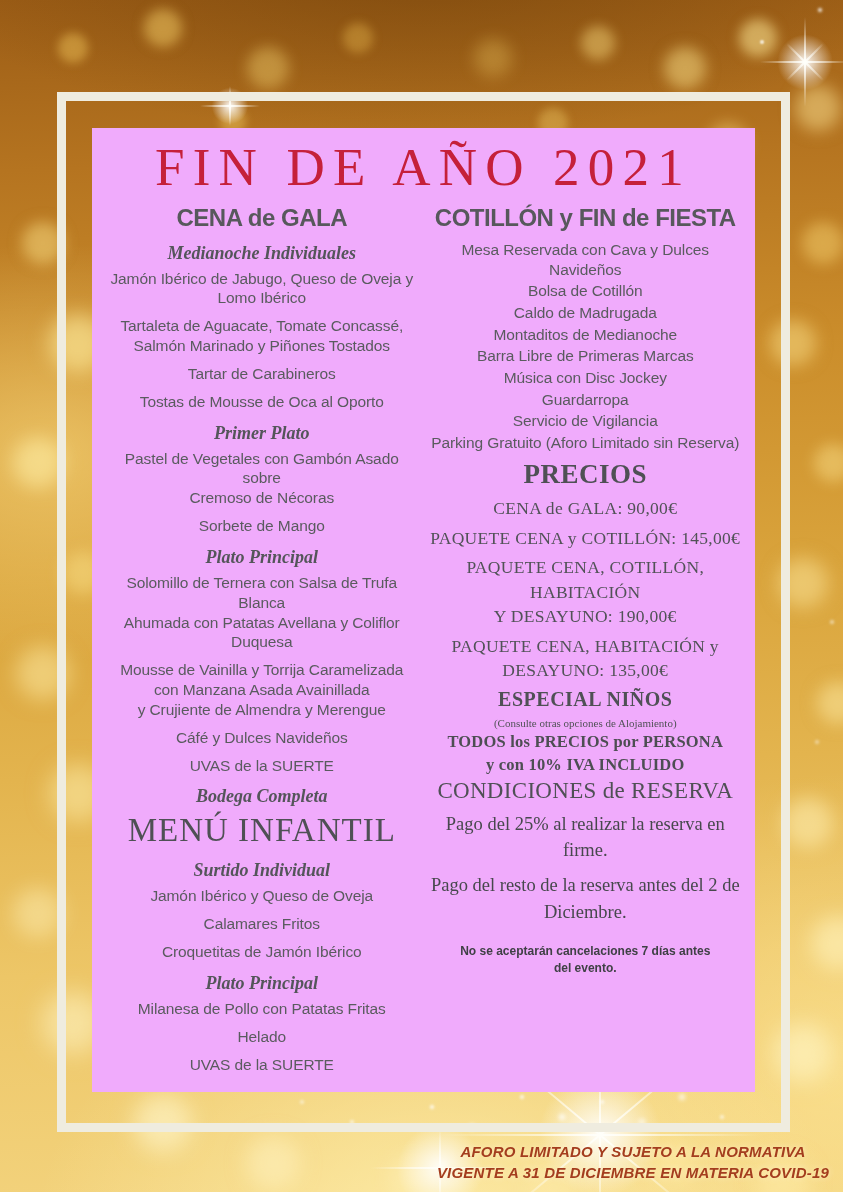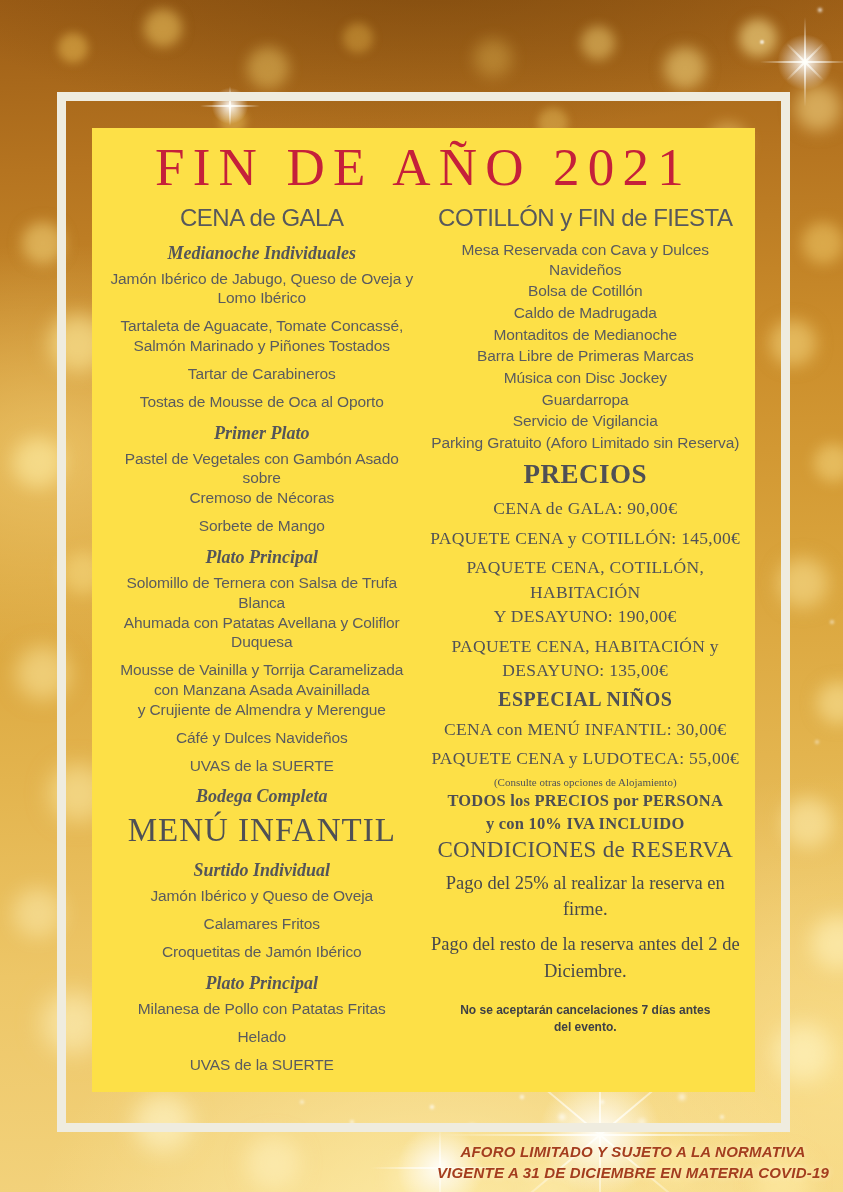--- a/index.html
+++ b/index.html
@@ -46,31 +46,31 @@
   .sparkle{position:absolute;z-index:2;transform:translate(-50%,-50%);pointer-events:none;}
   .sparkle .glow{position:absolute;left:50%;top:50%;width:62%;height:62%;transform:translate(-50%,-50%);
     border-radius:50%;background:radial-gradient(circle, rgba(255,255,255,.95) 0%, rgba(255,255,255,0) 70%);}
   .sparkle .ray{position:absolute;left:50%;top:50%;height:2px;transform:translate(-50%,-50%);border-radius:2px;
     background:linear-gradient(90deg, rgba(255,255,255,0), rgba(255,255,250,.95) 50%, rgba(255,255,255,0));}
 
   
   .frame{position:absolute;left:57px;top:92px;width:733px;height:1040px;z-index:3;
     border:9px solid #efecdf;box-sizing:border-box;}
   .card{position:absolute;left:92px;top:128px;width:663px;height:964px;z-index:4;
-    background:#fde047;box-sizing:border-box;padding:4px 8px 0;overflow:hidden;text-align:center;}
+    background:#f0abfc;box-sizing:border-box;padding:4px 8px 0;overflow:hidden;text-align:center;}
 
   .title{margin:8px 0 6px;font-family:"Liberation Serif",serif;font-weight:400;
     font-size:53px;line-height:1.05;letter-spacing:.155em;color:#c5203a;white-space:nowrap;}
 
   .columns{display:flex;align-items:flex-start;}
   .col{box-sizing:border-box;}
   .col.left{width:50%;padding:0 4px;}
   .col.right{width:50%;padding:0 2px;}
 
-  .col-header{margin:2px 0 8px;font-family:"Liberation Sans",sans-serif;font-weight:normal;
+  .col-header{margin:2px 0 8px;font-family:"Liberation Sans",sans-serif;font-weight:bold;
     font-size:24px;letter-spacing:-.5px;color:#57585c;white-space:nowrap;}
 
   .menu-heading{margin:11px 0 5px;font-family:"Liberation Serif",serif;
     font-style:italic;font-weight:bold;font-size:18px;color:#54555a;}
   .menu-item{margin:0 0 8px;font-size:15.5px;line-height:1.28;letter-spacing:-.1px;
     color:#5a5b5f;white-space:pre-line;}
   .cotillon-list .menu-item{margin:0 0 1.5px;font-size:15.5px;line-height:1.3;}
 
   .sub-title{margin:4px 0 2px;font-family:"Liberation Serif",serif;font-weight:400;
     font-size:33px;letter-spacing:1px;color:#4f5055;white-space:nowrap;}
@@ -261,26 +261,20 @@
             <p class="price-line">PAQUETE CENA y COTILLÓN: 145,00€</p>
 
             <p class="price-line">PAQUETE CENA, COTILLÓN, HABITACIÓN
 Y DESAYUNO: 190,00€</p>
 
             <p class="price-line">PAQUETE CENA, HABITACIÓN y
 DESAYUNO: 135,00€</p>
           </div>
 
         <h3 class="ninos-header">ESPECIAL NIÑOS</h3>
-        <div>
-
-            <p class="price-line">CENA con MENÚ INFANTIL: 30,00€</p>
-
-            <p class="price-line">PAQUETE CENA y LUDOTECA: 55,00€</p>
-          </div>
         <p class="price-note">(Consulte otras opciones de Alojamiento)</p>
         <div>
 
             <p class="price-bold">TODOS los PRECIOS por PERSONA</p>
 
             <p class="price-bold">y con 10% IVA INCLUIDO</p>
           </div>
 
         <h2 class="serif-header cond-header">CONDICIONES de RESERVA</h2>
         <div>

